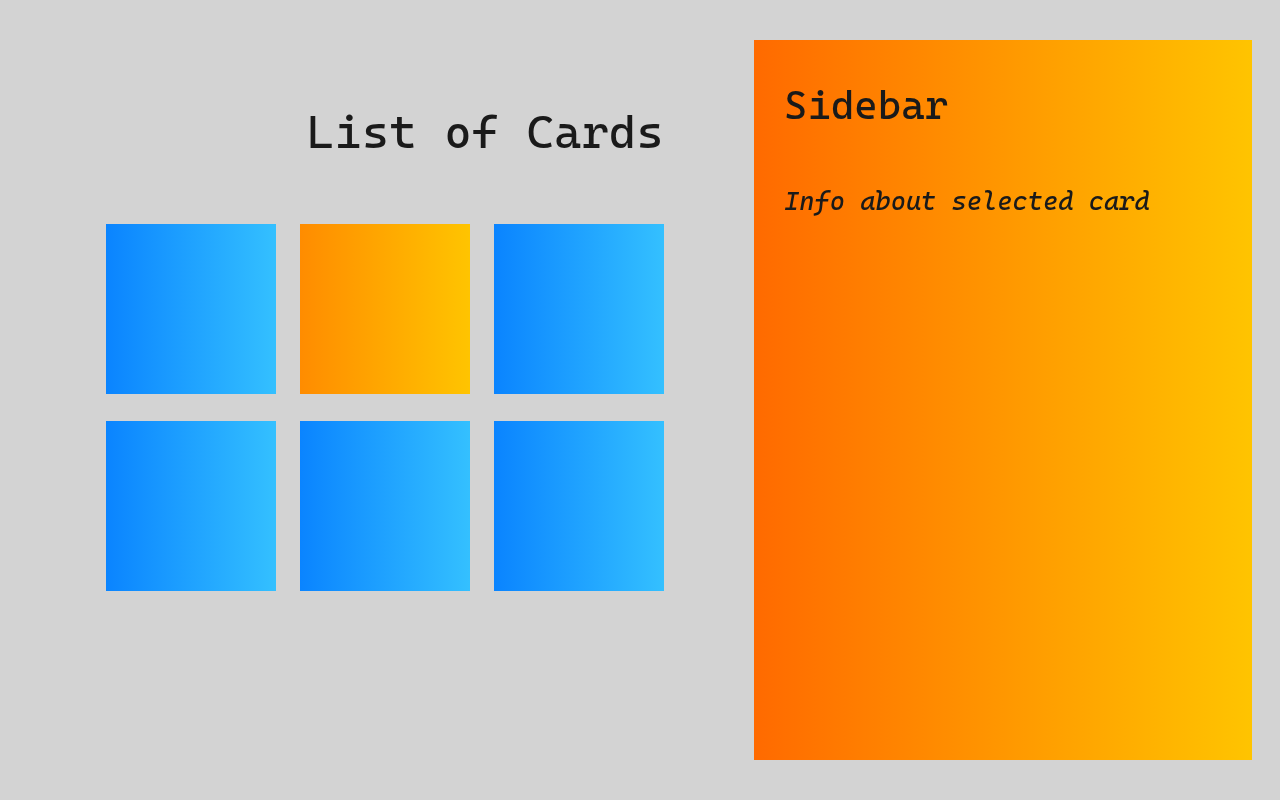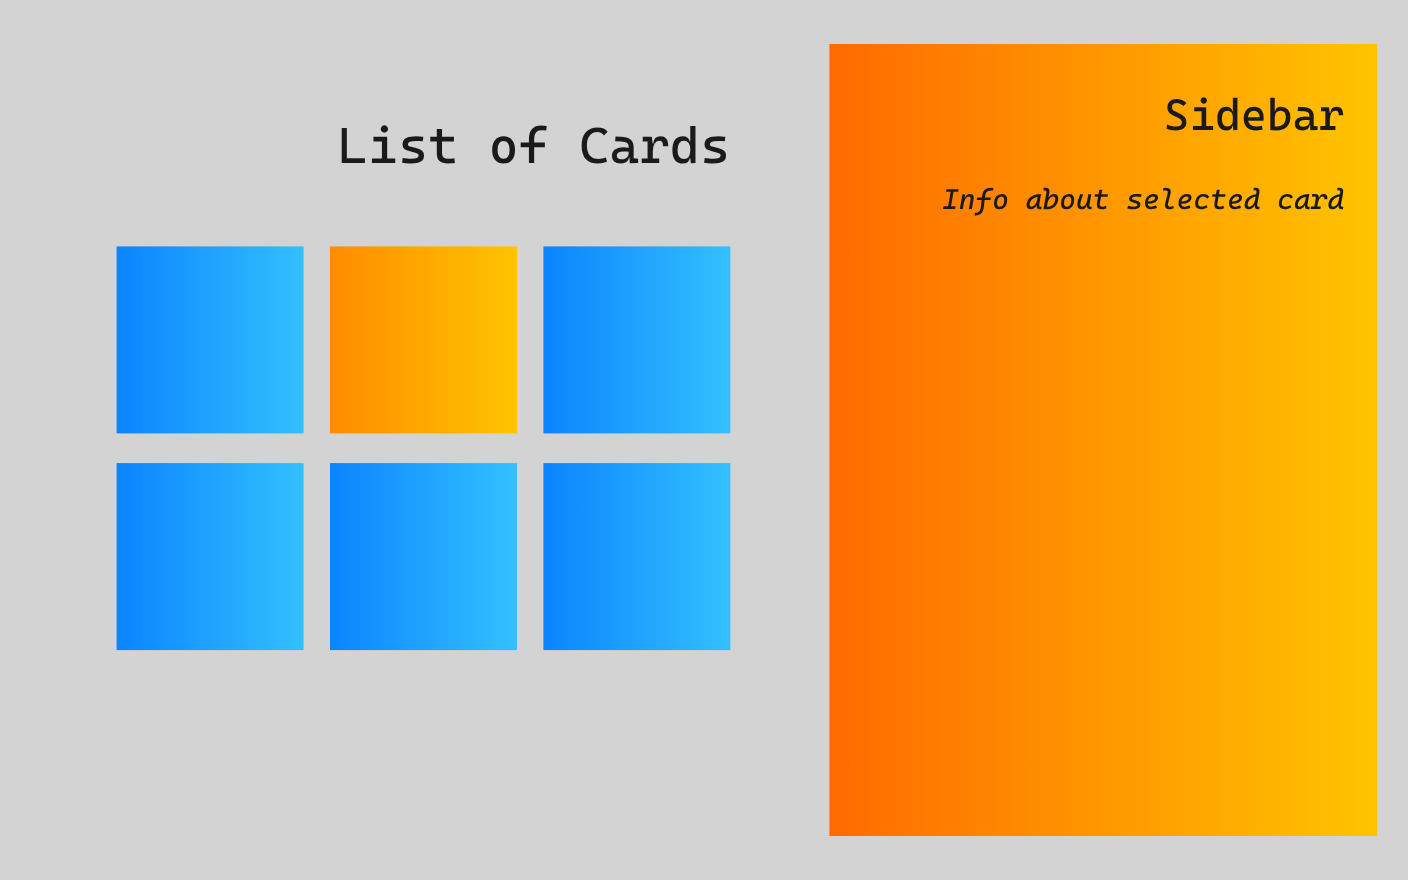--- a/index.html
+++ b/index.html
@@ -45,29 +45,28 @@
       background: linear-gradient(to right, #ff8c00, #ffc400);
     }
     .sidebar {
       position: absolute;
       right: 28px;
       top: 40px;
       width: 498px;
       height: 720px;
       background: linear-gradient(to right, #ff6a00, #ffc400);
       padding: 42px 30px;
-      text-align: right;
     }
     .sidebar-title {
       font-size: 40px;
       font-weight: 400;
       color: #1a1a1a;
     }
     .sidebar-info {
-      margin-top: 39px;
+      margin-top: 58px;
       font-size: 26px;
       font-style: italic;
       color: #1a1a1a;
     }
   </style>
 </head>
 <body>
 
 <div class="main">
   <h1 class="main-title">List of Cards</h1>

